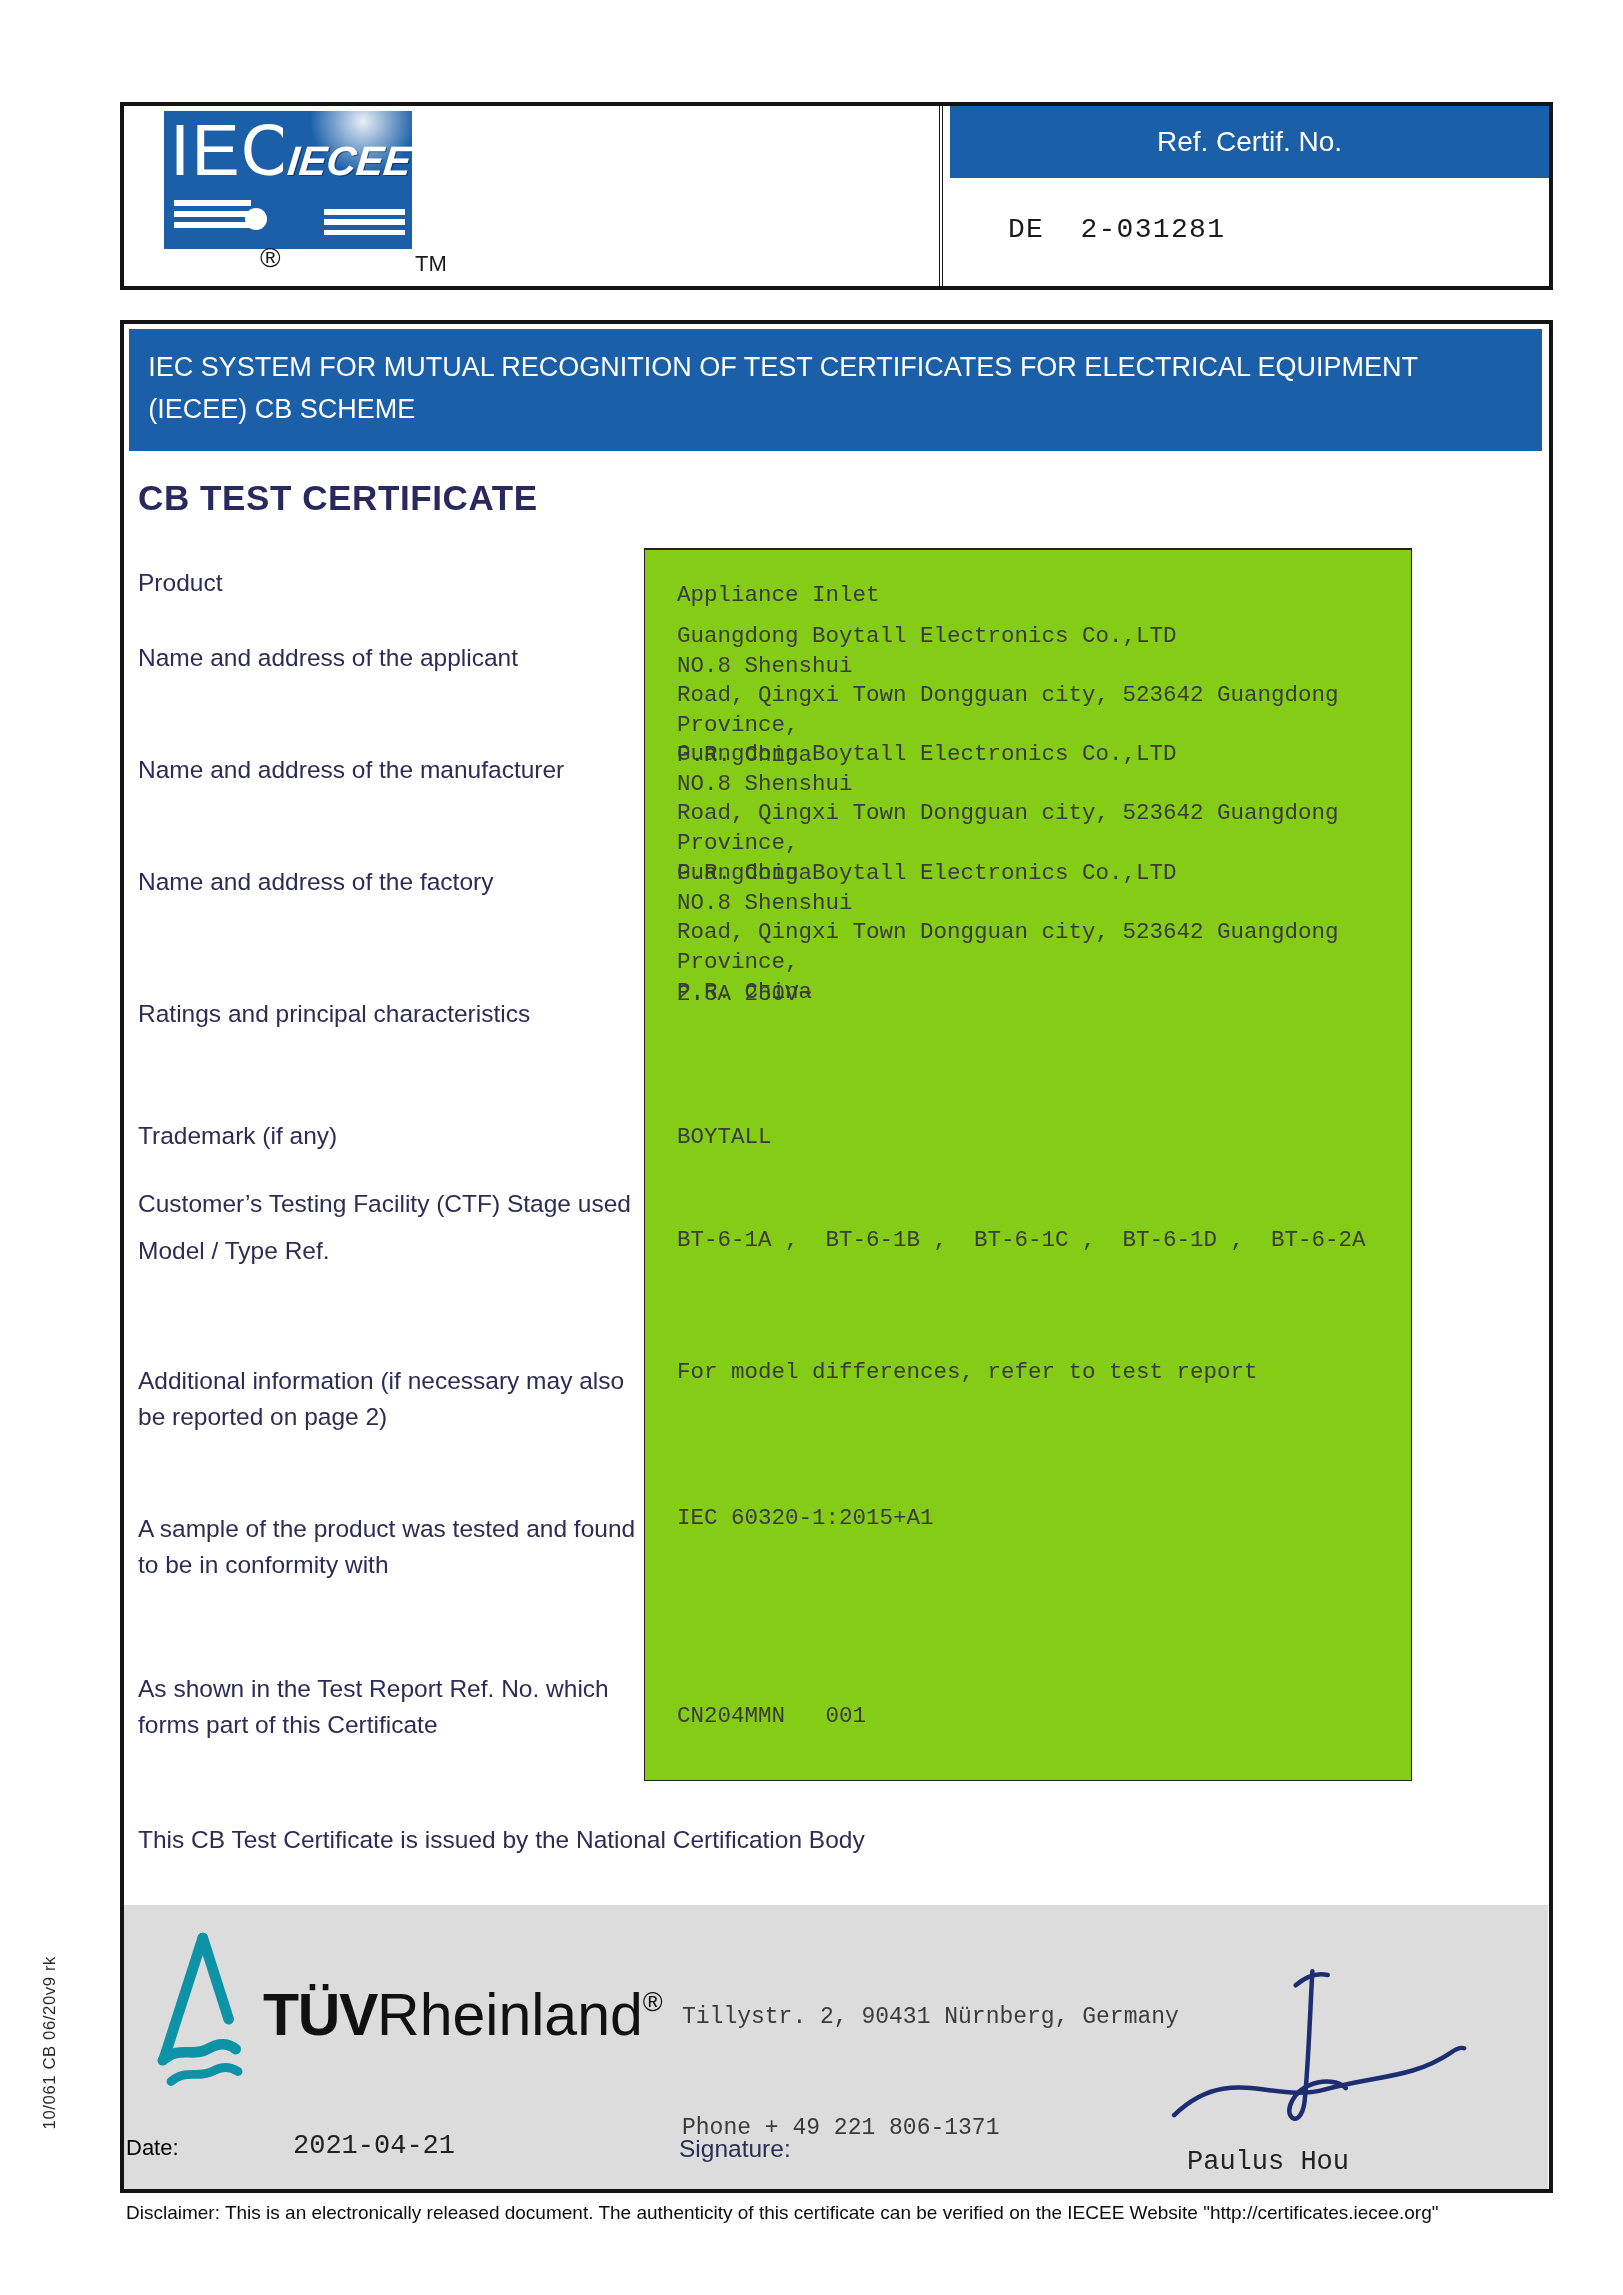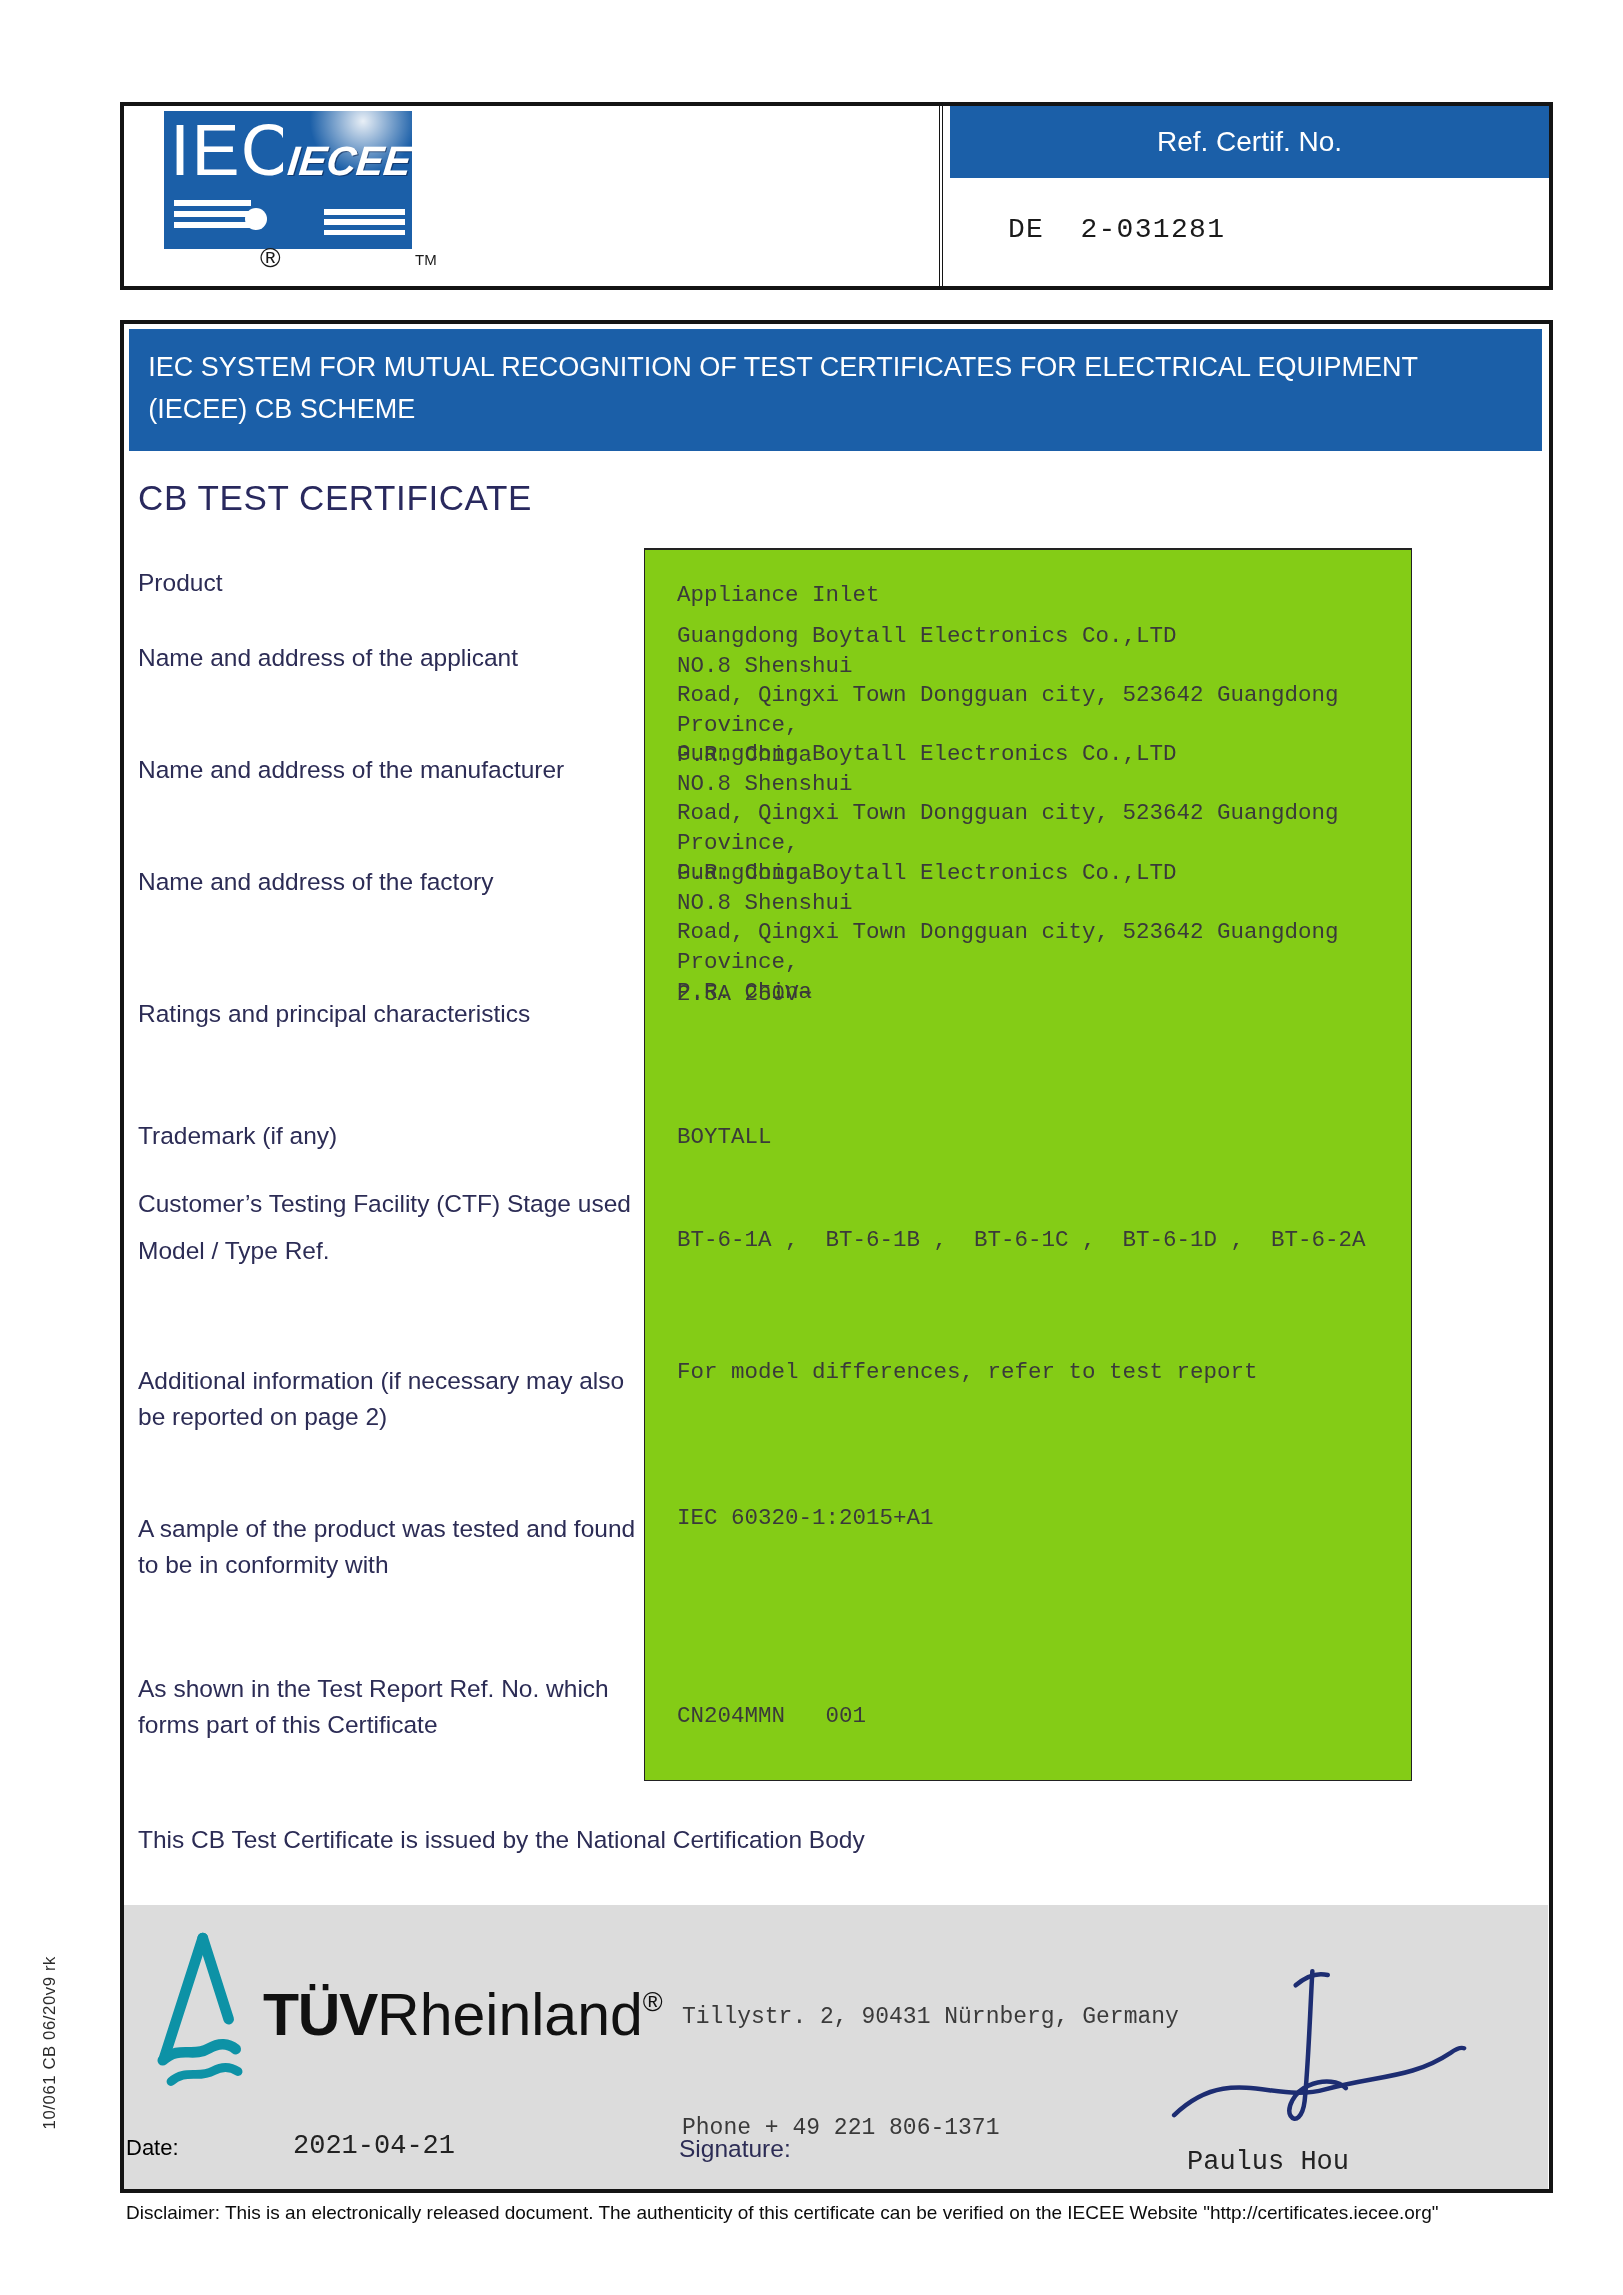--- a/index.html
+++ b/index.html
@@ -16,35 +16,35 @@
   .iec-bars i{display:block;height:5.8px;background:#ffffff;margin-bottom:5.1px;}
   .iec-dot{position:absolute;left:81px;top:97px;width:22px;height:22px;border-radius:50%;background:#ffffff;}
   .reg-mark{position:absolute;left:136px;top:136px;font-size:28px;color:#1a1a1a;}
   .iecee-square{position:absolute;left:159px;top:5.1px;width:129px;height:138px;background:#1b5fa8;overflow:hidden;}
   .iecee-glow{position:absolute;left:0;top:-13px;width:100%;height:77px;
               background:radial-gradient(circle at 62% 30%, rgba(255,255,255,.9), rgba(255,255,255,0) 55%);}
   .iecee-text{position:absolute;left:5.1px;top:27px;width:100%;color:#ffffff;font-size:41px;font-weight:bold;
               font-style:italic;transform:skewX(-6deg);text-shadow:1.3px 1.3px 0 rgba(10,30,70,.55);}
   .iecee-bars{position:absolute;left:41px;top:98px;width:81px;}
   .iecee-bars i{display:block;height:5.8px;background:#ffffff;margin-bottom:4.5px;}
-  .tm-mark{position:absolute;left:291px;top:145px;font-size:15px;color:#1a1a1a;}
+  .tm-mark{position:absolute;left:291px;top:145px;font-size:22px;color:#1a1a1a;}
   .header-divider{position:absolute;left:815px;top:0;height:100%;width:3.9px;
                   border-left:1.9px solid #141414;border-right:1.9px solid #141414;box-sizing:border-box;}
   .ref-band{position:absolute;left:826px;top:0;right:0;height:72px;background:#1b5fa8;
             display:flex;align-items:center;justify-content:center;}
   .ref-band span{color:#ffffff;font-size:28px;}
   .ref-value{position:absolute;left:884px;top:108px;font-family:"Liberation Mono",monospace;
              font-size:28px;letter-spacing:1.3px;color:#1a1a1a;white-space:pre;}
 
   
   .main-box{position:absolute;left:120px;top:320px;width:1433px;height:1873px;
             border:4.5px solid #141414;box-sizing:border-box;background:transparent;}
   .banner{position:absolute;left:129px;top:329px;width:1413px;height:122px;background:#1b5fa8;
           color:#ffffff;font-size:27px;line-height:42px;padding:16.7px 0 0 19.3px;box-sizing:border-box;}
-  .title{position:absolute;left:138px;top:478px;margin:0;font-size:35px;font-weight:normal;
+  .title{position:absolute;left:138px;top:478px;margin:0;font-size:35px;font-weight:bold;
          color:#29295e;letter-spacing:0.6px;}
 
   .field-label{position:absolute;left:138px;width:515px;font-size:24.5px;line-height:1.45;color:#2c2c55;}
   .value-panel{position:absolute;left:644px;top:548px;width:768px;height:1233px;background:#84cc16;
                border:1.9px solid #222222;border-top-width:2.6px;box-sizing:border-box;}
   .field-value{position:absolute;left:32px;right:14px;font-family:"Liberation Mono",monospace;
                font-size:22.5px;line-height:1.32;color:#3a3a3a;white-space:pre-wrap;}
 
   .issued-line{position:absolute;left:138px;top:1826px;font-size:24.5px;color:#2c2c55;}
 

